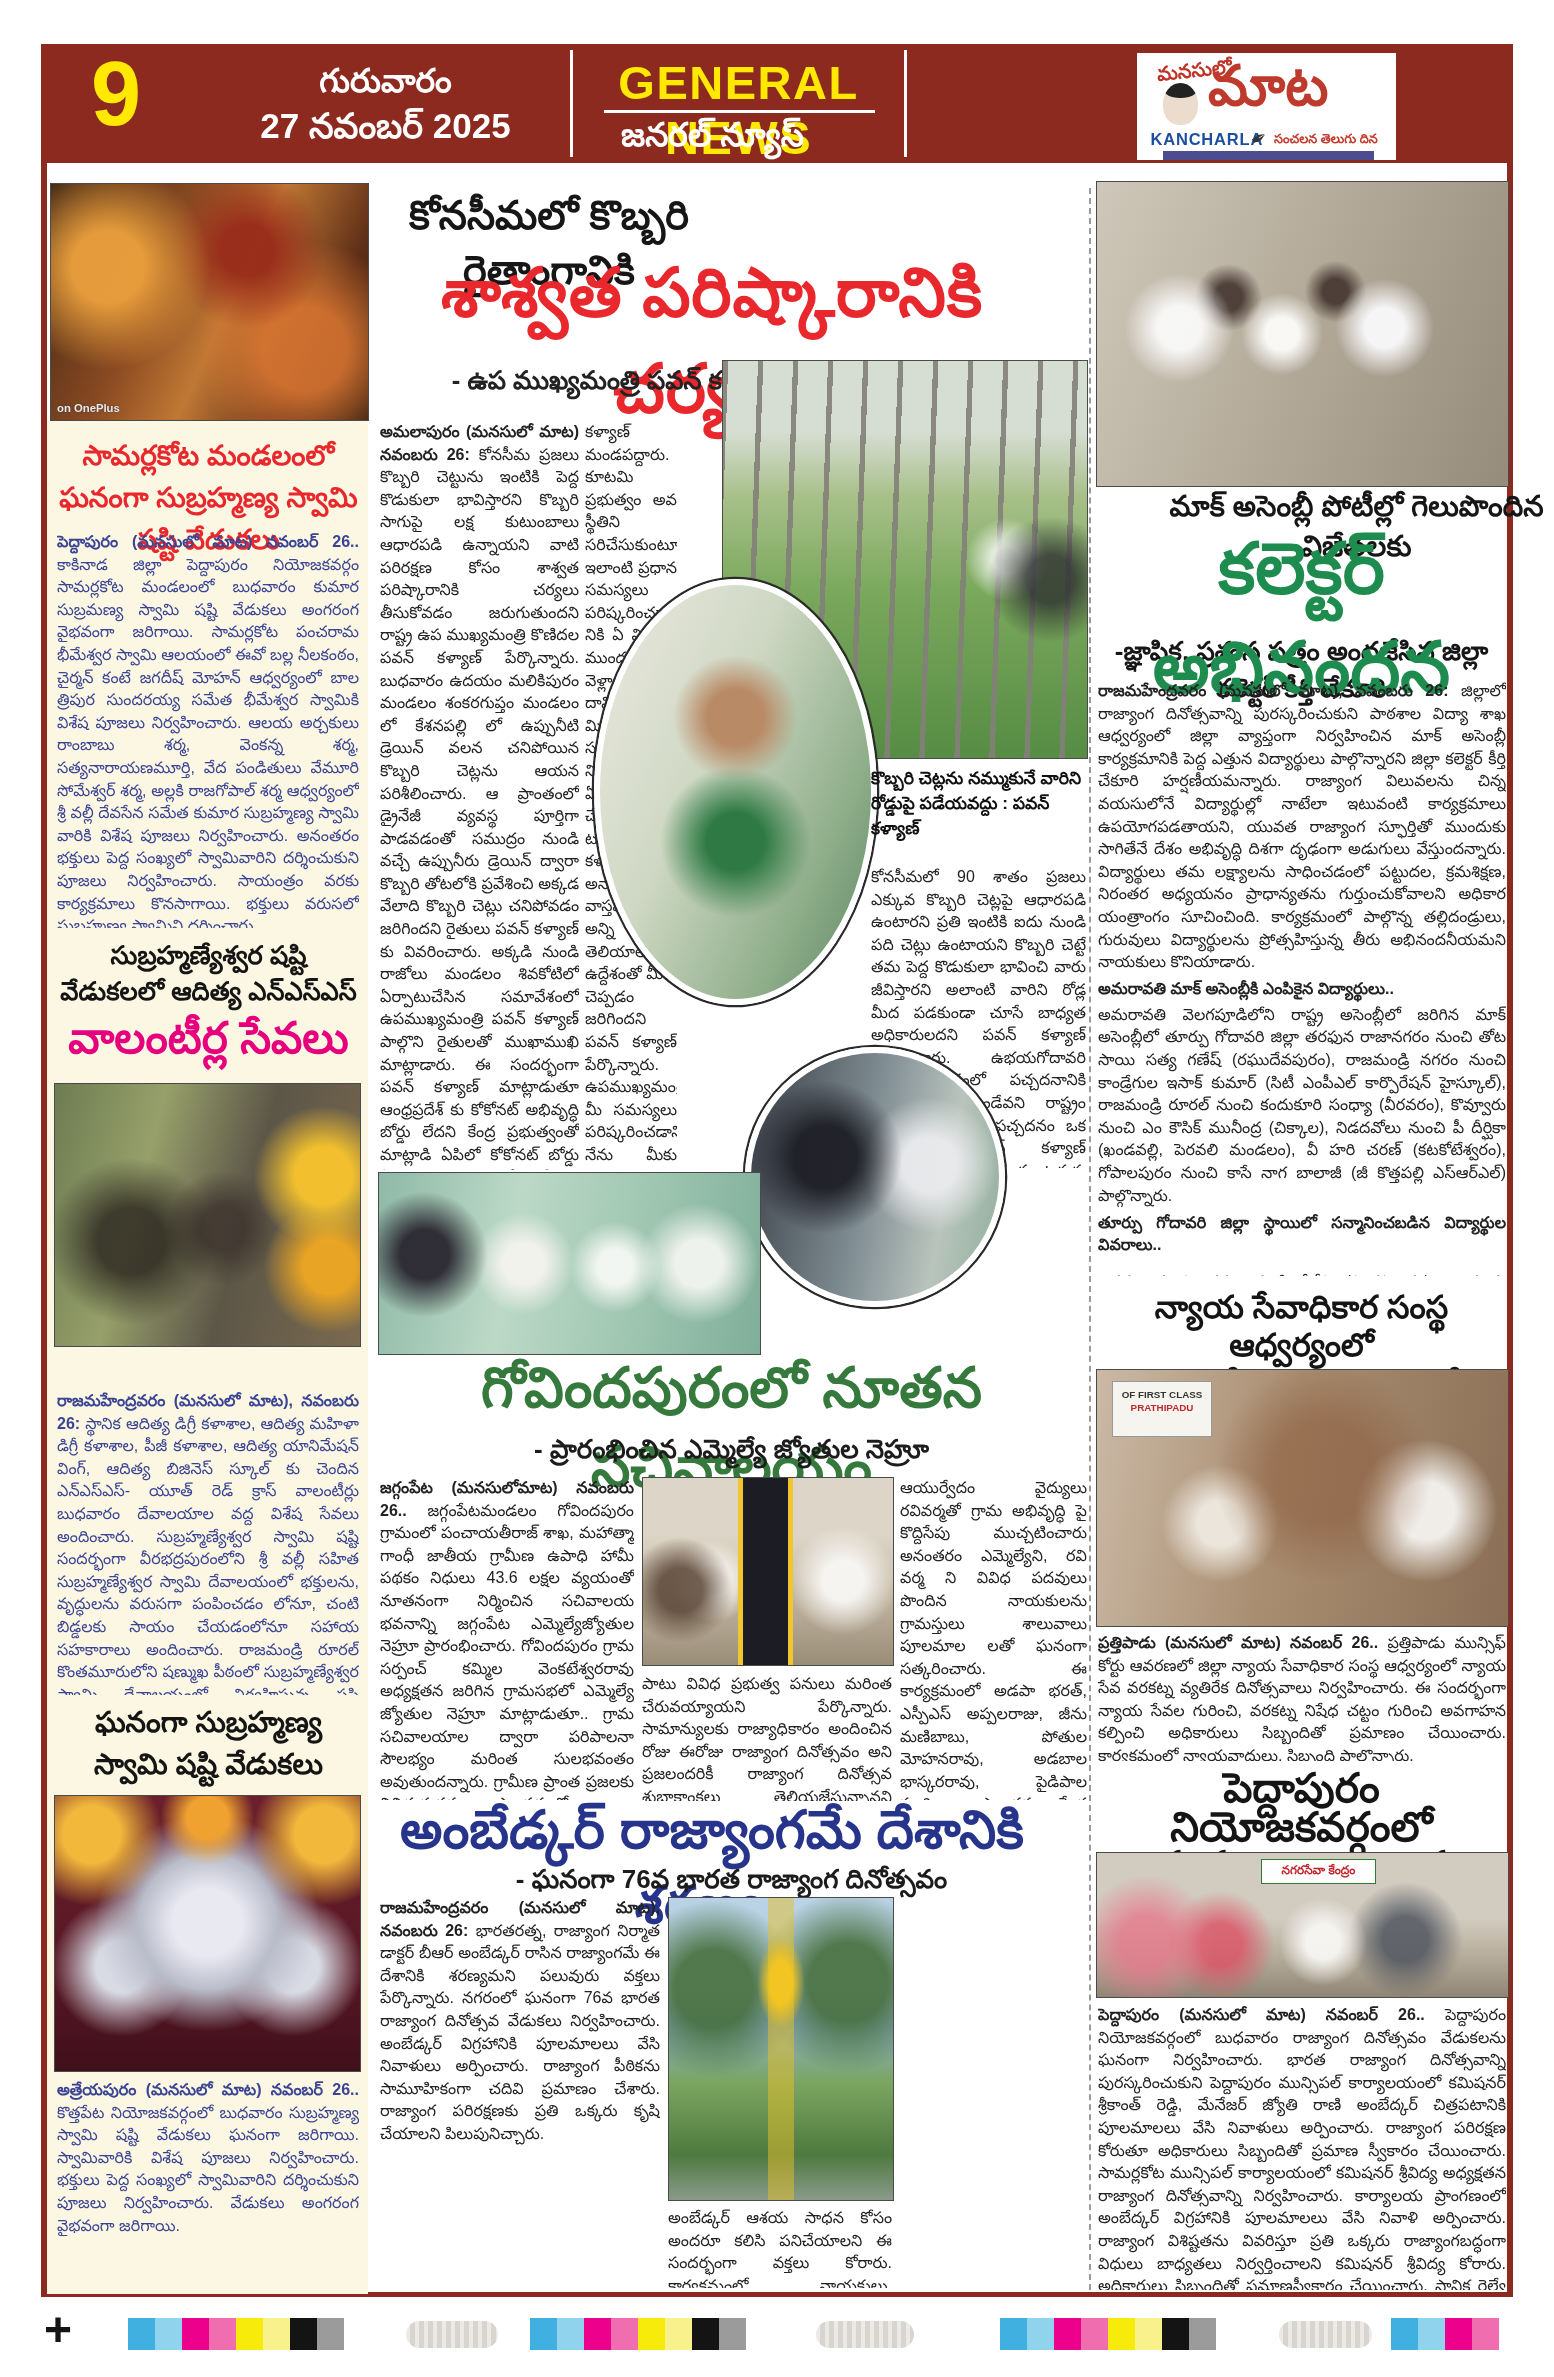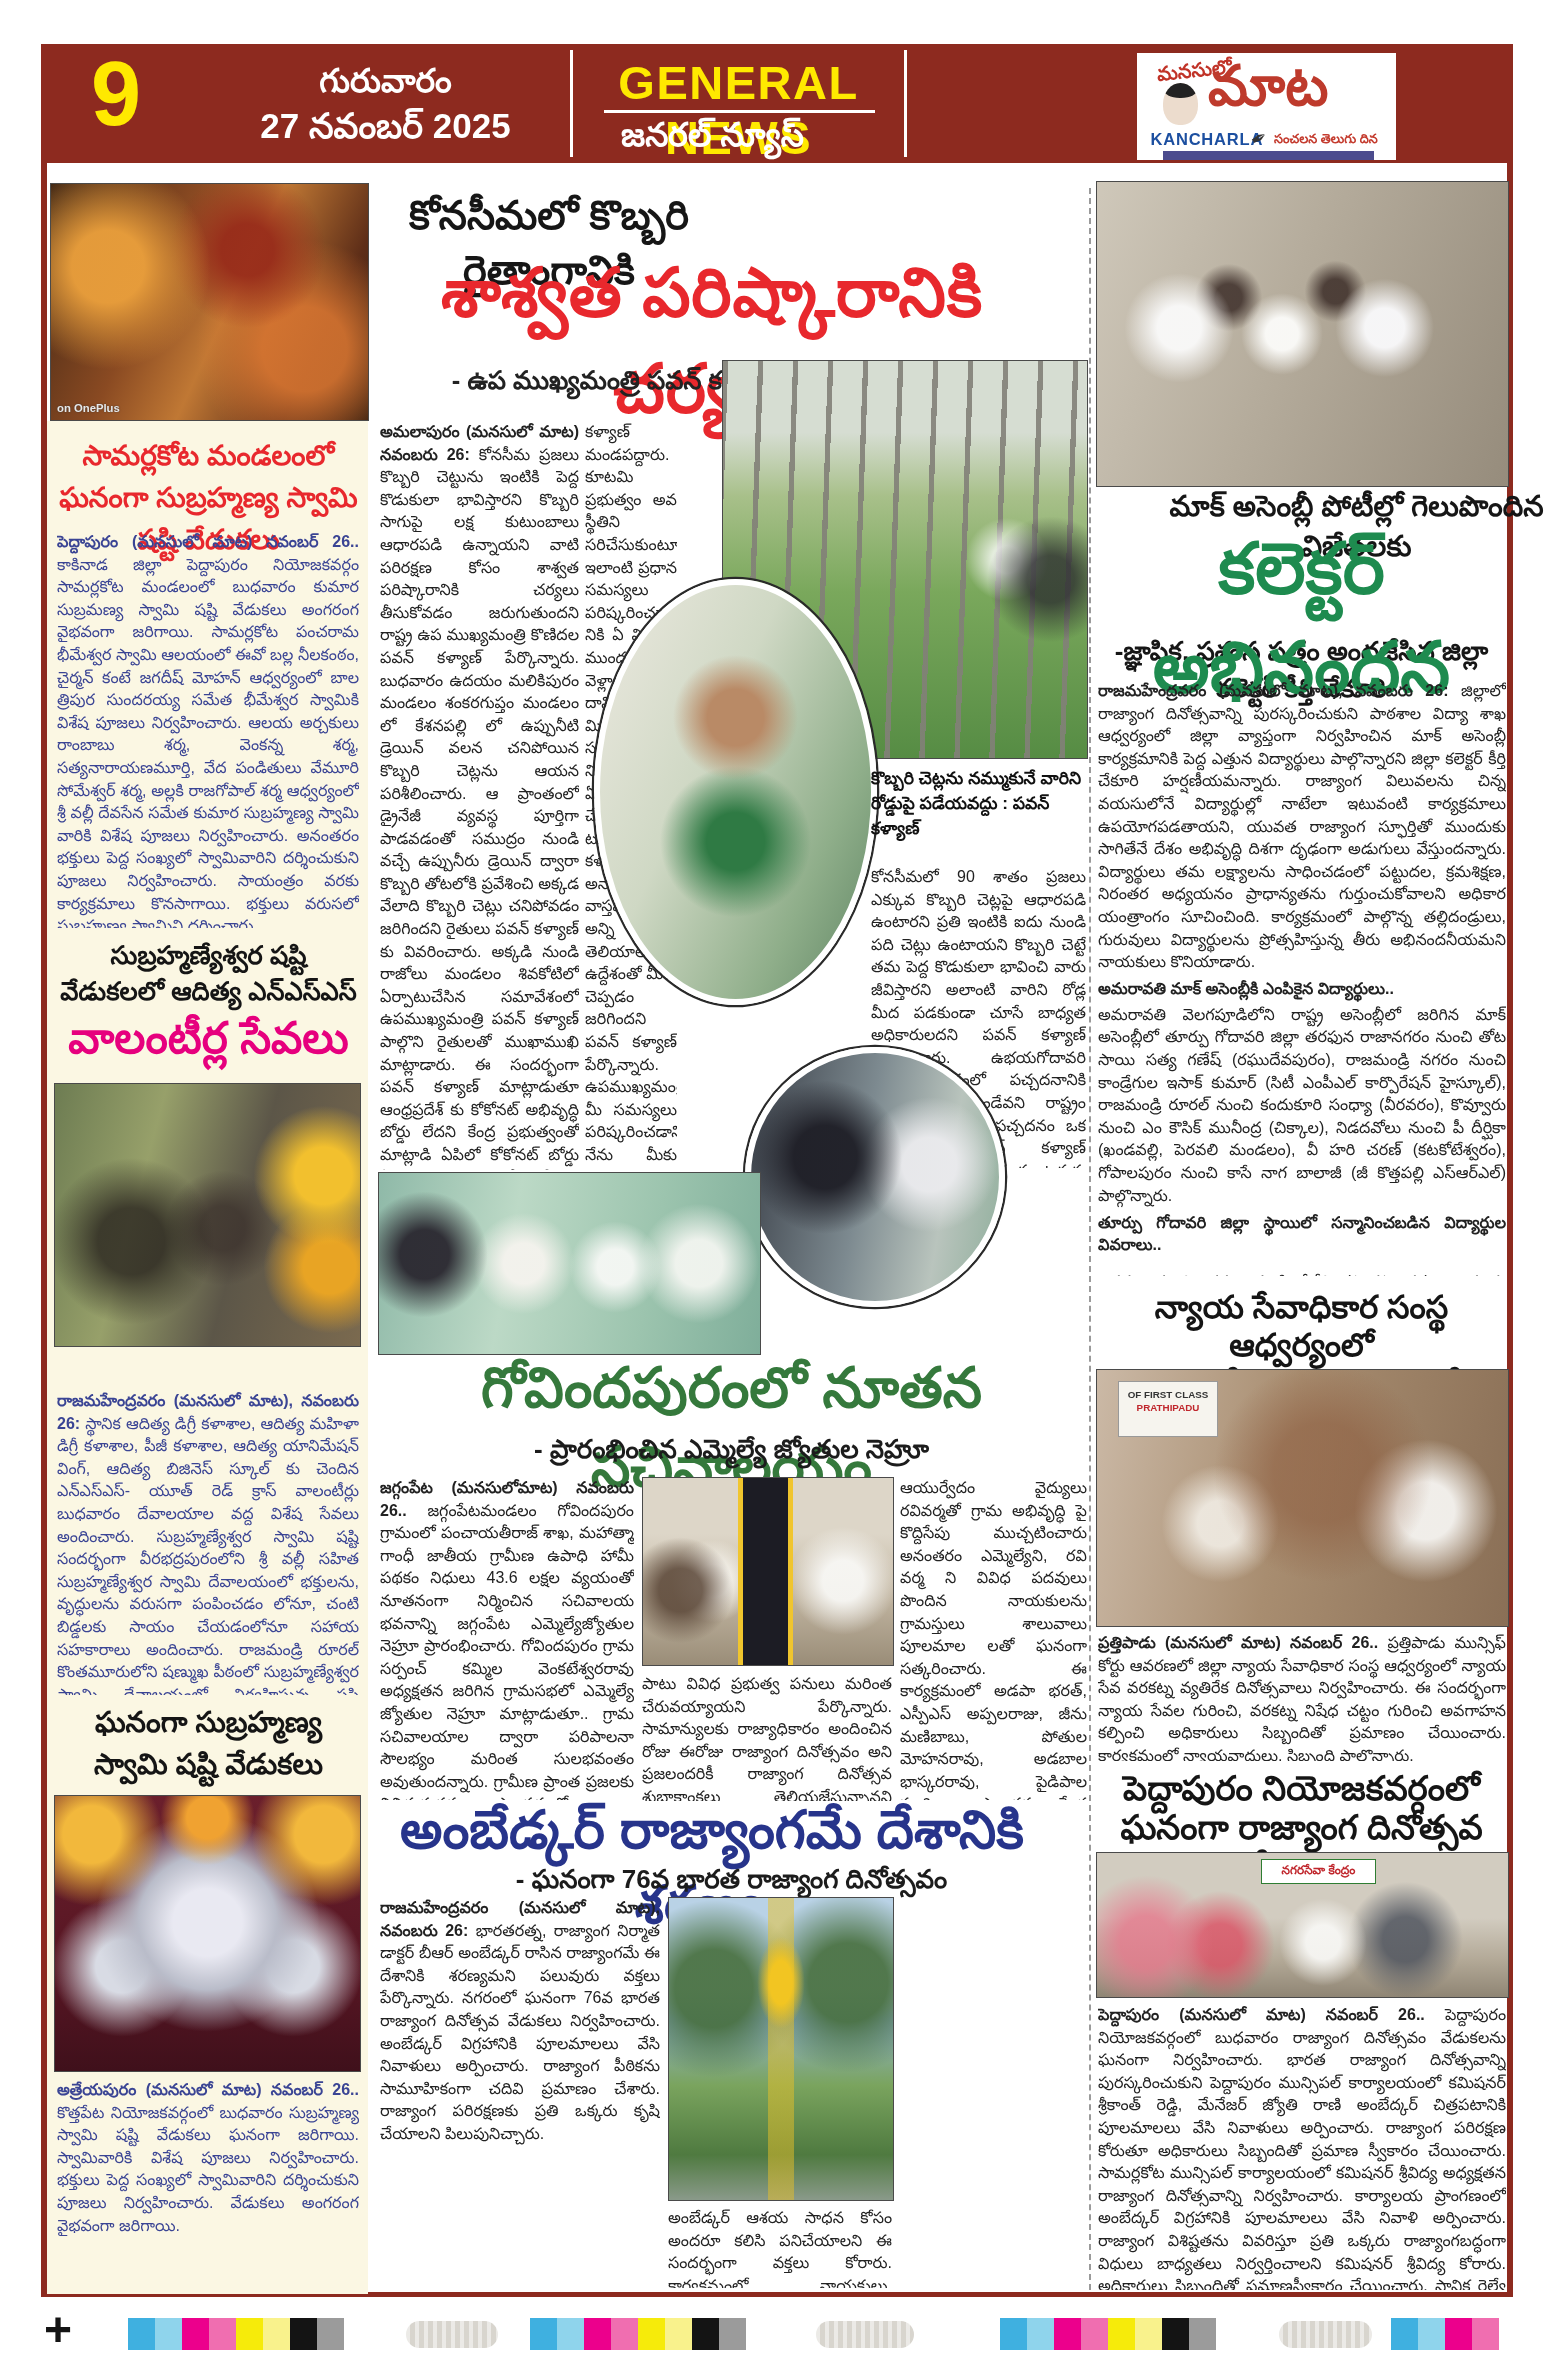--- a/index.html
+++ b/index.html
@@ -224,31 +224,31 @@
     <p style="margin:0 0 4.5px 0;">అమరావతి వెలగపూడిలోని రాష్ట్ర అసెంబ్లీలో జరిగిన మాక్ అసెంబ్లీలో తూర్పు గోదావరి జిల్లా తరఫున రాజానగరం నుంచి తోట సాయి సత్య గణేష్ (రఘుదేవపురం), రాజమండ్రి నగరం నుంచి కాండ్రేగుల ఇసాక్ కుమార్ (సిటీ ఎంపీఎల్ కార్పొరేషన్ హైస్కూల్), రాజమండ్రి రూరల్ నుంచి కందుకూరి సంధ్యా (వీరవరం), కొవ్వూరు నుంచి ఎం కౌసిక్ మునీంద్ర (చిక్కాల), నిడదవోలు నుంచి పీ దీర్ఘికా (ఖండవల్లి, పెరవలి మండలం), వీ హరి చరణ్ (కటకోటేశ్వరం), గోపాలపురం నుంచి కాసే నాగ బాలాజీ (జీ కొత్తపల్లి ఎస్ఆర్ఎల్) పాల్గొన్నారు.</p>
     <p style="margin:0 0 14px 0;font-weight:bold;">తూర్పు గోదావరి జిల్లా స్థాయిలో సన్మానించబడిన విద్యార్థుల వివరాలు..</p>
     <p style="margin:0;">అనపర్తి నుంచి తమలంపూడి శ్రీదేవి (పాతసొంతం), రాయుడు మానస (పెద్దాడ)బీ తదితర విద్యార్థులు సన్మానం అందుకున్నారు. చివరగా నుంచి బీ కౌసల్య (రాజంపాలెం), ఆర్ హరిణి (ప్రకాశరాయపాలెం) పాల్గొన్నారు.</p>
   </div>
 
   <div class="abs h-center" style="left:1096px;top:1288px;width:411px;font-size:32px;line-height:38px;color:#151515;">
     <div>న్యాయ సేవాధికార సంస్థ ఆధ్వర్యంలో</div>
     <div>న్యాయ సేవ వరకట్న వ్యతిరేక దినోత్సవాలు</div>
   </div>
   <div class="photo ph-oath" style="left:1096px;top:1369px;width:411px;height:256px;">
-    <div class="sign" style="left:21px;top:10.5px;width:98px;height:48px;font-size:9.8px;line-height:13.5px;padding-top:6px;">
+    <div class="sign" style="left:15px;top:10.5px;width:98px;height:48px;font-size:9.8px;line-height:13.5px;padding-top:6px;">
       <div style="color:#333;">OF FIRST CLASS</div>
       <div style="color:#c0272d;">PRATHIPADU</div>
     </div>
   </div>
   <div class="body-te dark" style="left:1098px;top:1632px;width:408px;height:129px;">
     <b>ప్రత్తిపాడు (మనసులో మాట) నవంబర్ 26..</b>
     <span>ప్రత్తిపాడు మున్సిఫ్ కోర్టు ఆవరణలో జిల్లా న్యాయ సేవాధికార సంస్థ ఆధ్వర్యంలో న్యాయ సేవ వరకట్న వ్యతిరేక దినోత్సవాలు నిర్వహించారు. ఈ సందర్భంగా న్యాయ సేవల గురించి, వరకట్న నిషేధ చట్టం గురించి అవగాహన కల్పించి అధికారులు సిబ్బందితో ప్రమాణం చేయించారు. కార్యక్రమంలో న్యాయవాదులు, సిబ్బంది పాల్గొన్నారు.</span>
   </div>
 
-  <div class="abs h-center" style="left:1096px;top:1769px;width:411px;font-size:34px;line-height:39px;color:#151515;">
+  <div class="abs h-center" style="left:1096px;top:1769px;width:411px;font-size:41px;line-height:39px;color:#151515;">
     <div>పెద్దాపురం నియోజకవర్గంలో</div>
     <div>ఘనంగా రాజ్యాంగ దినోత్సవ వేడుకలు</div>
   </div>
   <div class="photo ph-nagarseva" style="left:1096px;top:1852px;width:411px;height:144px;">
     <div class="board" style="left:164px;top:6px;width:113px;height:22.6px;font-size:12px;line-height:21px;color:#c0272d;">నగరసేవా కేంద్రం</div>
   </div>
   <div class="body-te dark" style="left:1098px;top:2004px;width:408px;height:286px;">
     <b>పెద్దాపురం (మనసులో మాట) నవంబర్ 26..</b>
     <span>పెద్దాపురం నియోజకవర్గంలో బుధవారం రాజ్యాంగ దినోత్సవం వేడుకలను ఘనంగా నిర్వహించారు. భారత రాజ్యాంగ దినోత్సవాన్ని పురస్కరించుకుని పెద్దాపురం మున్సిపల్ కార్యాలయంలో కమిషనర్ శ్రీకాంత్ రెడ్డి, మేనేజర్ జ్యోతి రాణి అంబేద్కర్ చిత్రపటానికి పూలమాలలు వేసి నివాళులు అర్పించారు. రాజ్యాంగ పరిరక్షణ కోరుతూ అధికారులు సిబ్బందితో ప్రమాణ స్వీకారం చేయించారు. సామర్లకోట మున్సిపల్ కార్యాలయంలో కమిషనర్ శ్రీవిద్య అధ్యక్షతన రాజ్యాంగ దినోత్సవాన్ని నిర్వహించారు. కార్యాలయ ప్రాంగణంలో అంబేద్కర్ విగ్రహానికి పూలమాలలు వేసి నివాళి అర్పించారు. రాజ్యాంగ విశిష్టతను వివరిస్తూ ప్రతి ఒక్కరు రాజ్యాంగబద్ధంగా విధులు బాధ్యతలు నిర్వర్తించాలని కమిషనర్ శ్రీవిద్య కోరారు. అధికారులు సిబ్బందితో ప్రమాణస్వీకారం చేయించారు. స్థానిక రైల్వే స్టేషన్ లో మేనేజర్ రమేష్ అధ్యక్షతన రాజ్యాంగ దినోత్సవాన్ని నిర్వహించారు. భారత రాజ్యాంగం ప్రపంచానికే మార్గదర్శిగా వ్యవహరించినట్లు స్టేషన్ మేనేజర్ రమేష్ తెలిపారు. పెద్దాపురం మండల పరిషత్ లో ఎంపీడీవో సూర్యనారాయణ, డిప్యూటీ ఎంపీడీవో శేఖర్ రెడ్డి ఆధ్వర్యంలో రాజ్యాంగ దినోత్సవం నిర్వహించారు. సామర్లకోట మండల పరిషత్ లో ఎంపీడీవో ఇమామహేశ్వరి ఆధ్వర్యంలో</span>
   </div>

